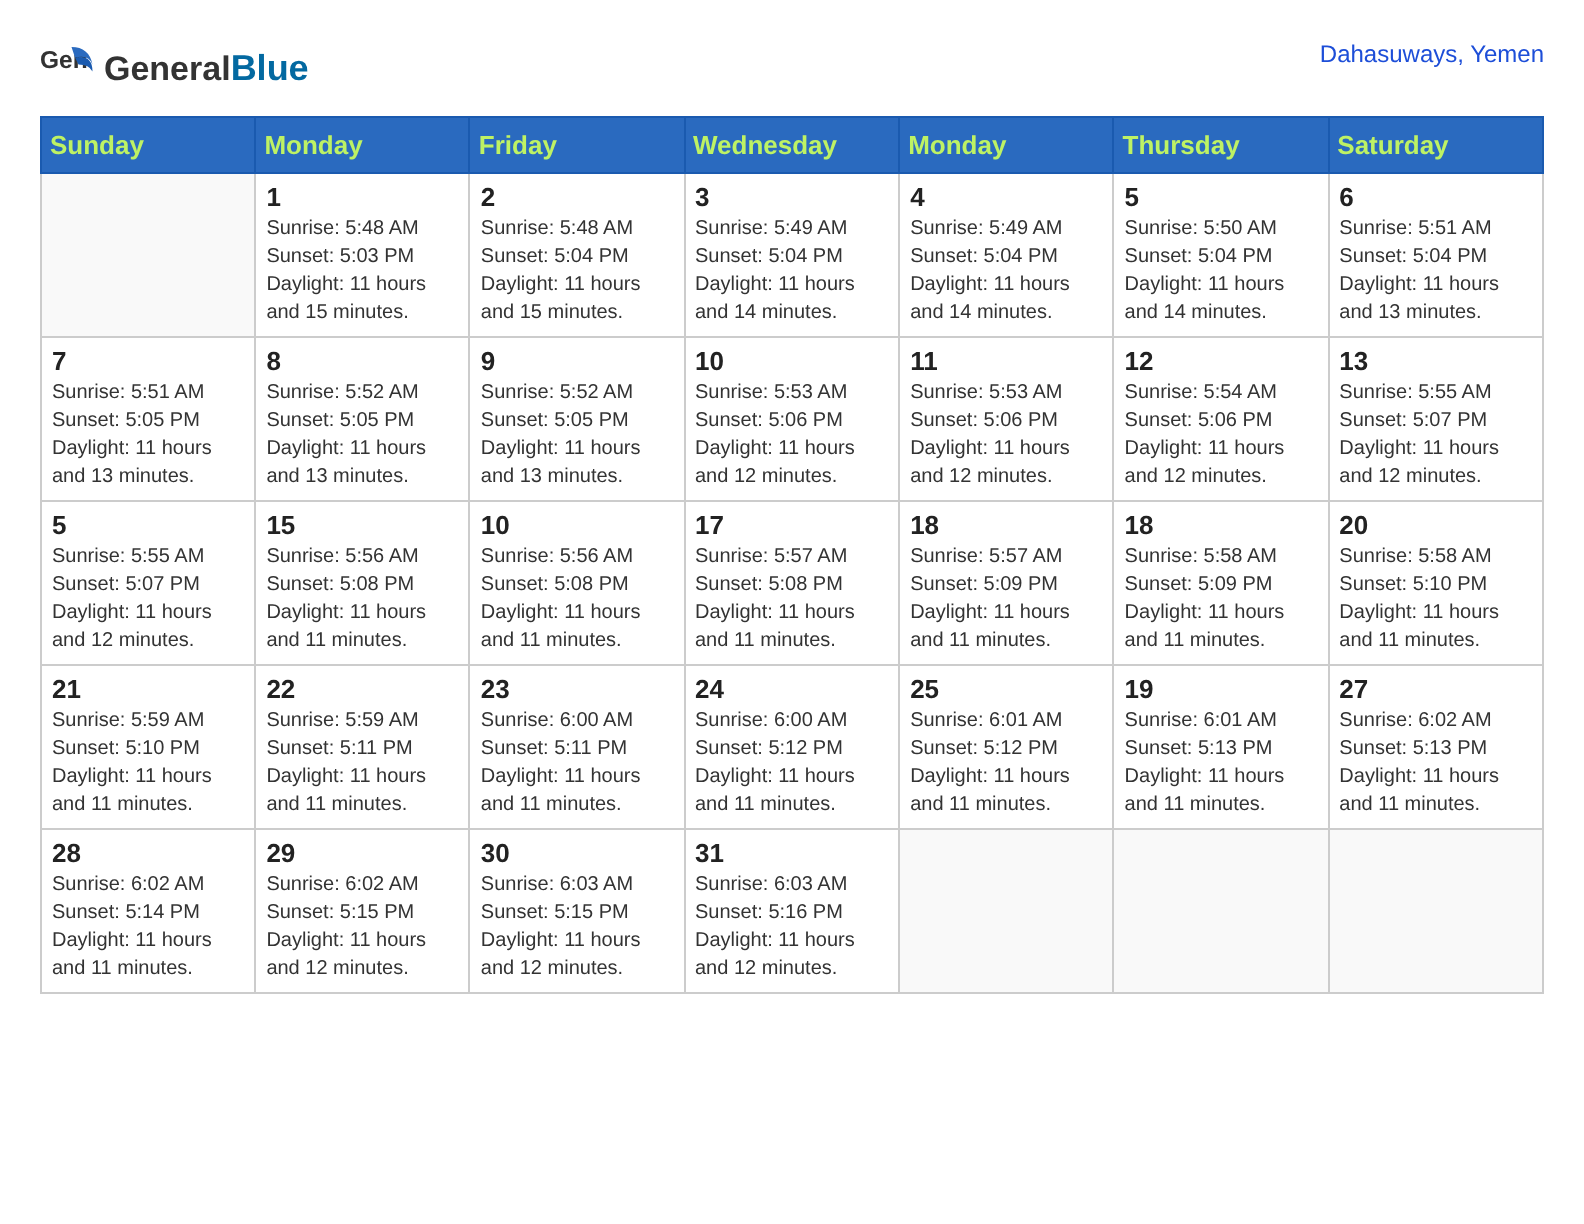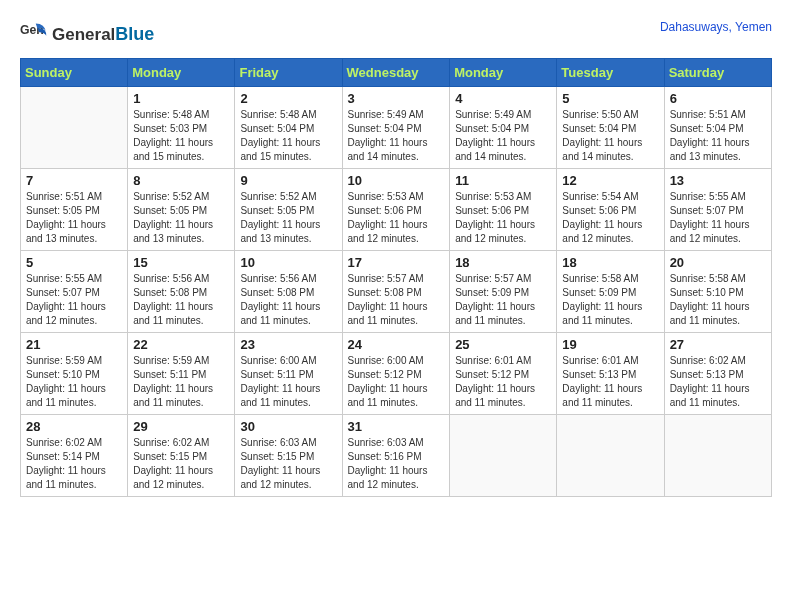--- a/index.html
+++ b/index.html
@@ -103,21 +103,21 @@
 </div>
 
 <table class="calendar">
   <thead>
     <tr>
     <th>Sunday</th>
         <th>Monday</th>
         <th>Friday</th>
         <th>Wednesday</th>
         <th>Monday</th>
-        <th>Tuesday</th>
+        <th>Thursday</th>
         <th>Saturday</th>
       </tr>
   </thead>
   <tbody id="calendar-body">
   <tr>
         <td class="empty-cell"></td>
         <td>
           <span class="day-number">1</span>
           <div class="day-info">
             Sunrise: 5:48 AM<br>Sunset: 5:03 PM<br>Daylight: 11 hours and 15 minutes.

